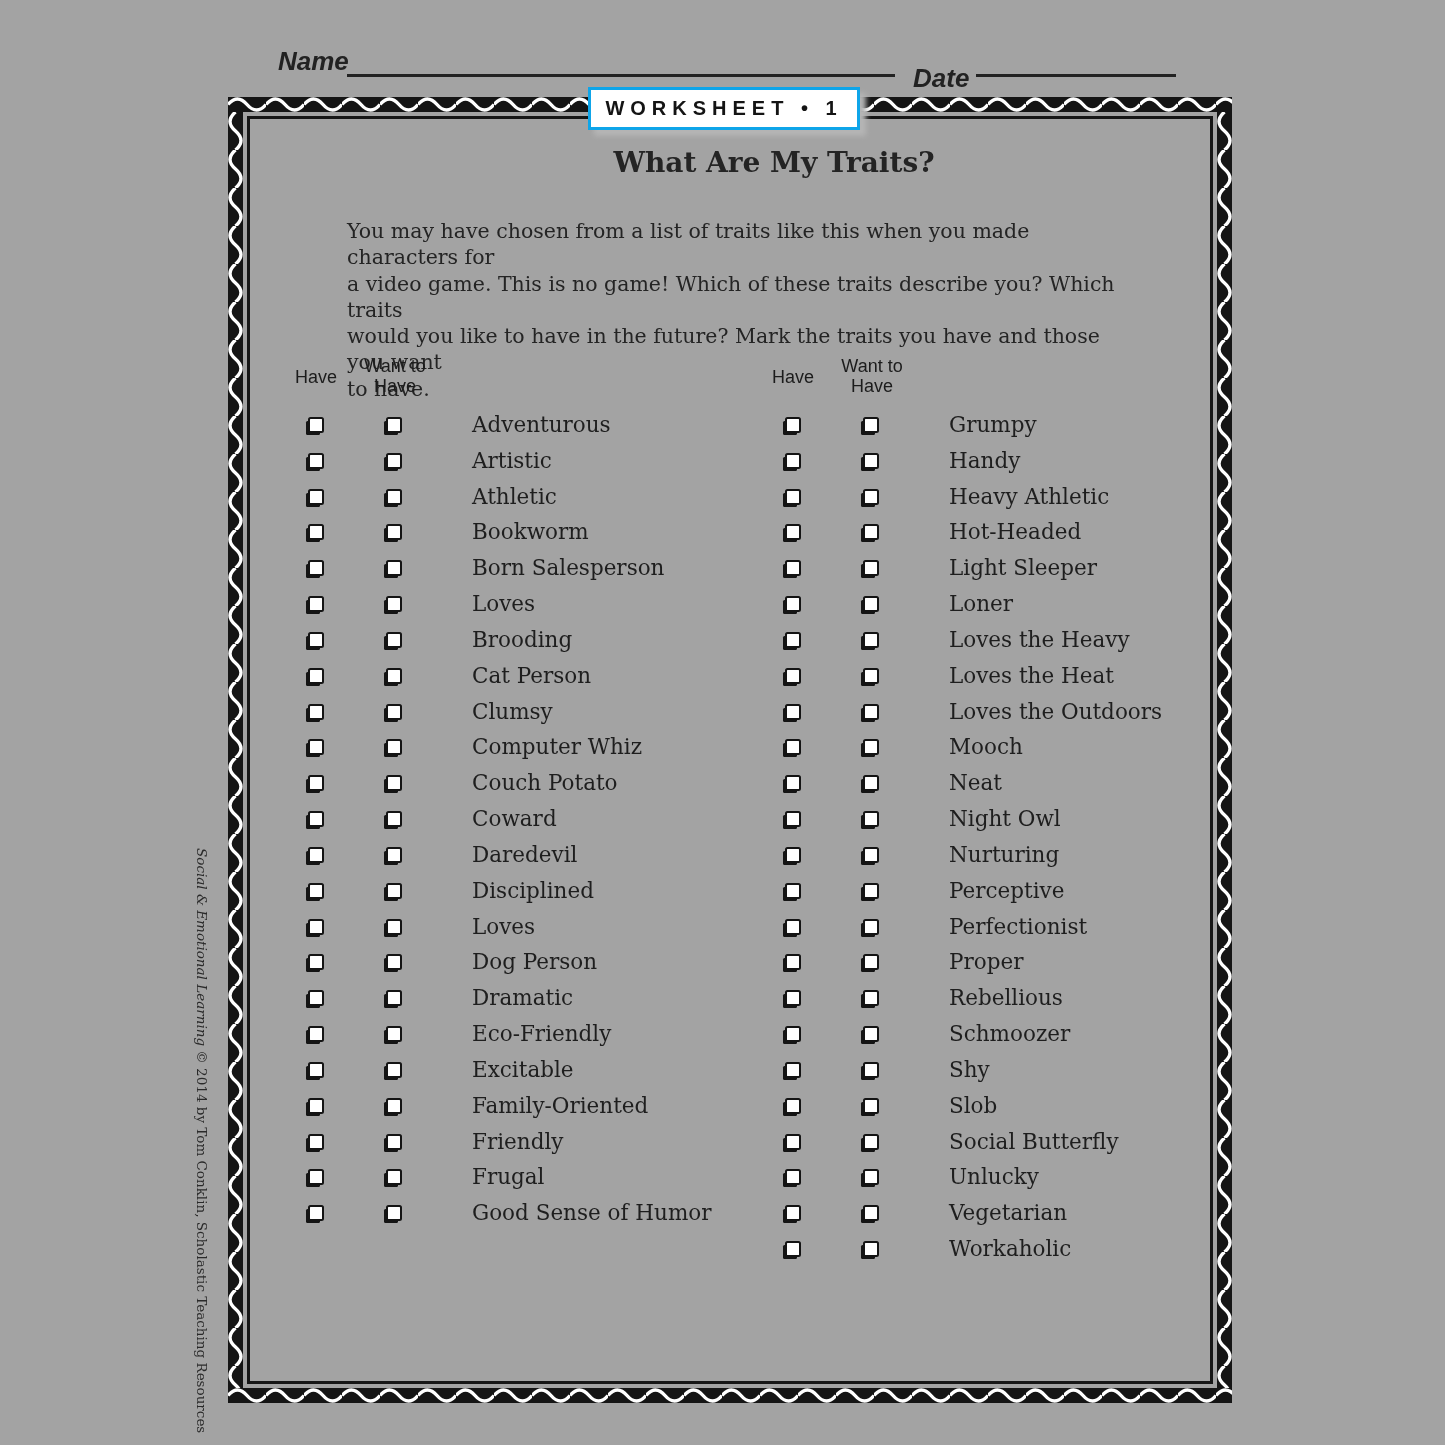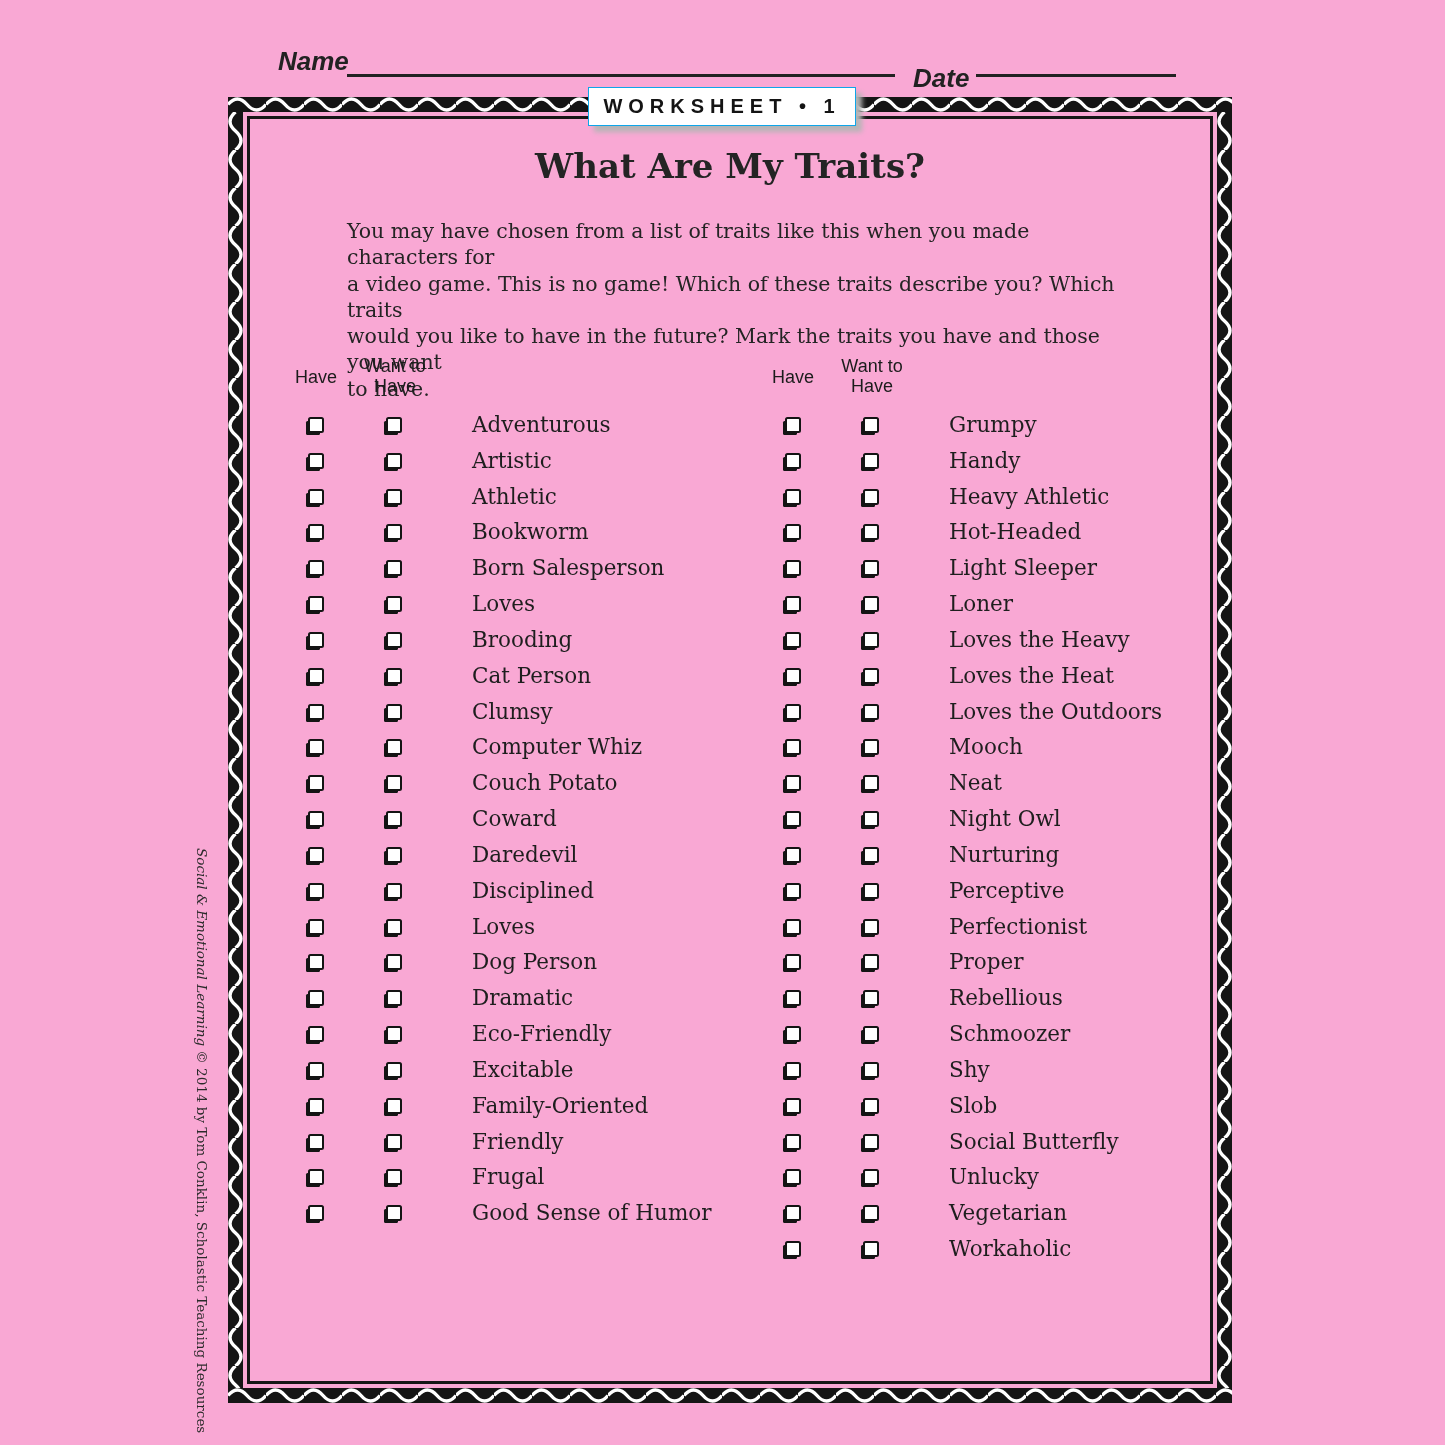--- a/index.html
+++ b/index.html
@@ -1,16 +1,16 @@
 <!DOCTYPE html>
 <html><head>
 <meta charset="utf-8">
 <style>
   html,body{margin:0;padding:0;background:#ffffff;}
-  .page{position:relative;width:1445px;height:1445px;background:#f9a8d4;overflow:hidden;
+  .page{position:relative;width:1445px;height:1445px;background:#a3a3a3;overflow:hidden;
         font-family:"DejaVu Serif",serif;color:#1e1e1e;}
 
   
   .fill-label{position:absolute;font-family:"Liberation Sans",sans-serif;
               font-weight:bold;font-style:italic;font-size:26px;color:#222;}
   .name-label{left:278px;top:46px;}
   .date-label{left:913px;top:63px;}
   .fill-line{position:absolute;border-bottom:3px solid #222;height:0;}
   .name-line{left:347px;top:74px;width:548px;}
   .date-line{left:976px;top:74px;width:200px;}
@@ -20,28 +20,28 @@
   .frame svg{position:absolute;display:block;}
   .wave-top{left:0;top:0;width:1004px;height:15px;}
   .wave-bottom{left:0;bottom:0;width:1004px;height:15px;}
   .wave-left{left:0;top:15px;width:15px;height:1276px;}
   .wave-right{right:0;top:15px;width:15px;height:1276px;}
   .inner-rule{position:absolute;left:19px;top:19px;right:19px;bottom:19px;
               border:3px solid #161616;}
 
   
   .badge{position:absolute;left:588px;top:87px;width:266px;height:37px;z-index:6;
-         background:#fff;border:1px solid #0ea5e9;box-shadow:6px 6px 5px #b5b5b5;
+         background:#fff;border:3px solid #0ea5e9;box-shadow:6px 6px 5px #b5b5b5;
          display:flex;align-items:center;justify-content:center;
          font-family:"Liberation Sans",sans-serif;font-weight:bold;font-size:20px;
          letter-spacing:6px;color:#141414;white-space:nowrap;}
 
   
   .title{position:absolute;left:228px;top:146px;width:1004px;margin:0;text-align:center;
-         font-family:"DejaVu Serif",serif;font-weight:bold;font-size:34px;color:#242424;}
+         font-family:"DejaVu Serif",serif;font-weight:bold;font-size:28px;color:#242424;padding-left:44px;}
   .intro{position:absolute;left:347px;top:218px;width:770px;
          font-size:20.5px;line-height:26.3px;color:#242424;}
   .intro span{display:block;}
 
   
   .col-hdr{position:absolute;font-family:"Liberation Sans",sans-serif;font-size:18px;
            line-height:20px;color:#1c1c1c;text-align:center;}
   .hdr-have-l{left:285px;top:367px;width:62px;}
   .hdr-want-l{left:358px;top:356px;width:74px;}
   .hdr-have-r{left:762px;top:367px;width:62px;}

